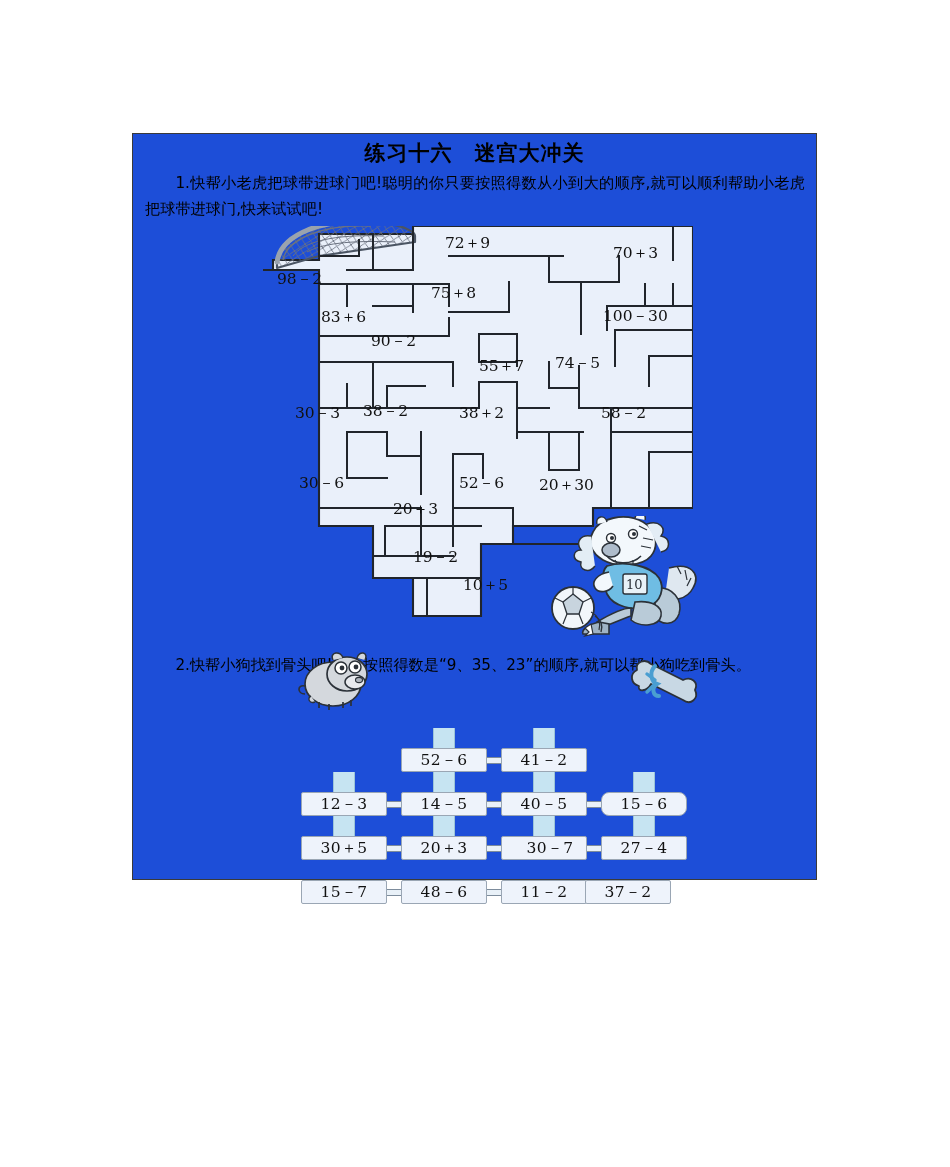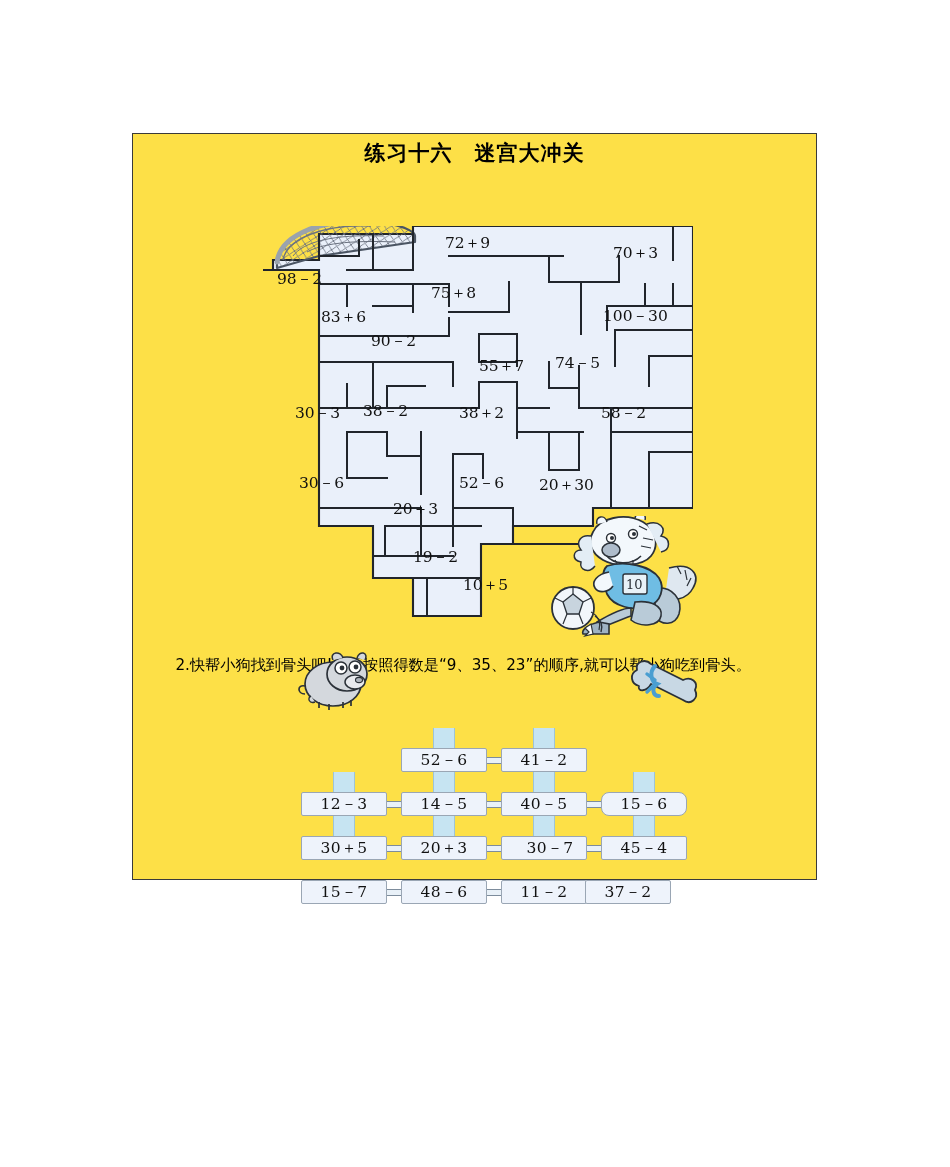--- a/index.html
+++ b/index.html
@@ -24,21 +24,21 @@
   }
   
   .frame {
     position: absolute;
     left: 132px;
     top: 133px;
     width: 685px;
     height: 747px;
     border: 1.6px solid #3a3a3a;
     box-sizing: border-box;
-    background: #fde047;
+    background: #1d4ed8;
   }
   
   .title {
     position: absolute;
     left: 0; right: 0;
     top: 5px;
     text-align: center;
     font-family: "DejaVu Sans", sans-serif;
     font-size: 21px;
     font-weight: 600;
@@ -135,20 +135,23 @@
 </style>
 </head>
 <body>
 
 <div class="page">
 
   <div class="frame">
 
     <div class="title">练习十六　迷宫大冲关</div>
 
+    <div class="para" id="para1">
+      <span class="indent"></span><span>1.快帮小老虎把球带进球门吧!聪明的你只要按照得数从小到大的顺序,就可以顺利帮助小老虎把球带进球门,快来试试吧!</span>
+    </div>
 
     <div class="maze-wrap">
       <svg class="maze-svg" width="430" height="420" viewBox="0 0 430 420" xmlns="http://www.w3.org/2000/svg">
         <defs>
           <pattern id="net" width="9" height="9" patternUnits="userSpaceOnUse" patternTransform="rotate(12)">
             <path d="M0 0 L9 9 M9 0 L0 9" stroke="#6b7280" stroke-width="0.9" fill="none"></path>
           </pattern>
         </defs>
 
         <g>
@@ -396,21 +399,21 @@
       <div class="cell" style="left:208px; top:44px;">41－2</div>
 
       <div class="cell" style="left:8px;   top:88px;">12－3</div>
       <div class="cell" style="left:108px; top:88px;">14－5</div>
       <div class="cell" style="left:208px; top:88px;">40－5</div>
       <div class="cell" style="left:308px; top:88px;border-radius:8px;">15－6</div>
 
       <div class="cell" style="left:8px;   top:132px;">30＋5</div>
       <div class="cell" style="left:108px; top:132px;">20＋3</div>
       <div class="cell" style="left:208px; top:132px;padding-left:12px;">30－7</div>
-      <div class="cell" style="left:308px; top:132px;">45－4</div>
+      <div class="cell" style="left:308px; top:132px;">27－4</div>
 
       <div class="cell" style="left:8px;   top:176px;">15－7</div>
       <div class="cell" style="left:108px; top:176px;">48－6</div>
       <div class="cell" style="left:208px; top:176px;">11－2</div>
       <div class="cell" style="left:292px; top:176px;">37－2</div>
 
     </div>
 
   </div>
 </div>

